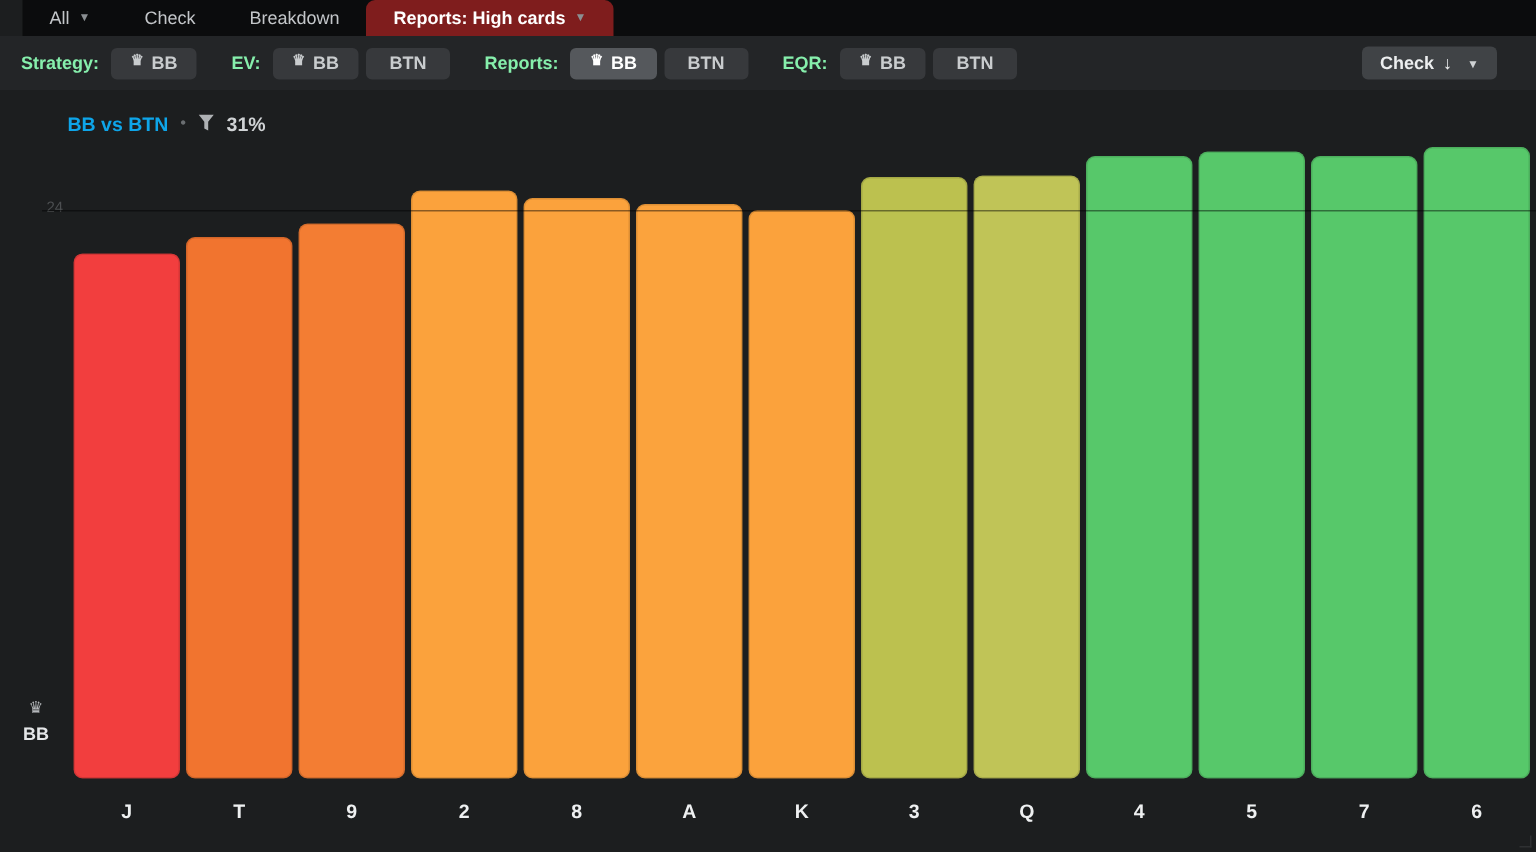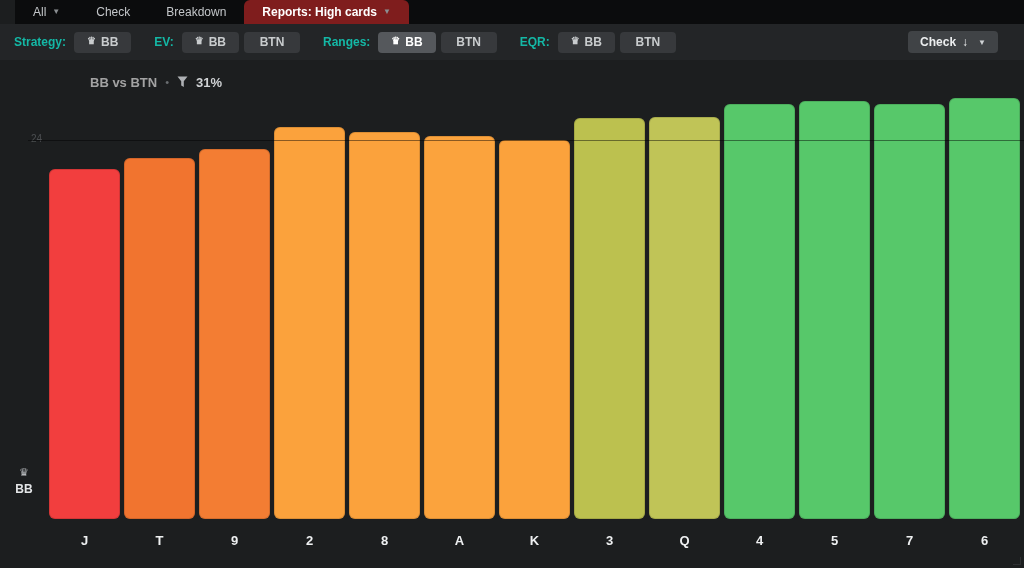--- a/index.html
+++ b/index.html
@@ -23,21 +23,21 @@
   }
   .tab.active { background:#7f1d1d; color:#ffffff; font-weight:bold; }
   .tab .caret { font-size:8px; color:#8b8f92; line-height:1; }
 
   
   .toolbar {
     position:absolute; left:0; top:24px; width:1024px; height:36px;
     background:#232527; display:flex; align-items:center; padding:0 8px 0 14px;
   }
   .tgroup { display:flex; align-items:center; margin-right:18px; }
-  .tlabel { font-size:12px; font-weight:bold; color:#14b8a6; margin-right:8px; }
+  .tlabel { font-size:12px; font-weight:bold; color:#86efac; margin-right:8px; }
   .tbtn {
     height:21px; min-width:56px; padding:0 13px; margin-right:5px;
     background:#37393c; border:none; border-radius:4px;
     font-family:"Liberation Sans", sans-serif;
     font-size:12px; font-weight:bold; color:#c9ccce;
     display:inline-flex; align-items:center; justify-content:center; gap:5px;
     cursor:pointer;
   }
   .tbtn.selected { background:#55585c; color:#ffffff; }
   .crown { font-size:10px; line-height:1; position:relative; top:-1px; }
@@ -49,21 +49,21 @@
     display:inline-flex; align-items:center; gap:6px; cursor:pointer; margin-right:18px;
   }
   .check-btn .caret { font-size:8px; color:#cfd2d4; margin-left:4px; }
 
   
   .content { position:absolute; left:0; top:60px; width:1024px; height:508px; background:#1c1e1f; }
   .report-header {
     position:absolute; left:45px; top:13px; height:18px;
     display:flex; align-items:center; gap:8px;
   }
-  .report-title { font-size:13px; font-weight:bold; color:#a3a3a3;margin-left:45px; }
+  .report-title { font-size:13px; font-weight:bold; color:#0ea5e9; }
   .hdr-dot { color:#6a6e71; font-size:11px; }
   .filter-icon svg { display:block; }
   .filter-value { font-size:13px; font-weight:bold; color:#d0d3d5; }
 
   .gridline {
     position:absolute; left:28px; right:0; top:80px; height:1px;
     background:rgba(0,0,0,0.45); z-index:3;
   }
   .grid-label {
     position:absolute; left:31px; top:73px; font-size:10px; color:#4c4f51; z-index:1;
@@ -124,21 +124,21 @@
         <span class="tlabel">EV:</span>
         <button class="tbtn">
           <span class="crown">♛</span>
           <span>BB</span>
         </button>
         <button class="tbtn">
           <span>BTN</span>
         </button>
       </div>
       <div class="tgroup">
-        <span class="tlabel">Ranges:</span>
+        <span class="tlabel">Reports:</span>
         <button class="tbtn selected">
           <span class="crown">♛</span>
           <span>BB</span>
         </button>
         <button class="tbtn">
           <span>BTN</span>
         </button>
       </div>
       <div class="tgroup">
         <span class="tlabel">EQR:</span>

